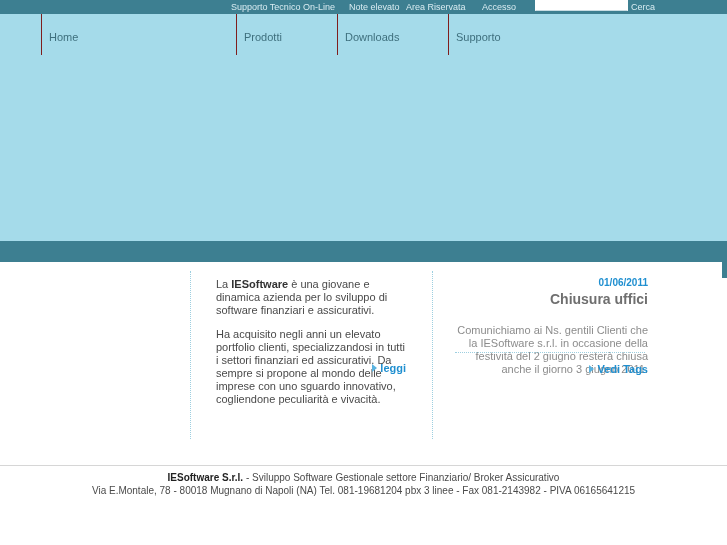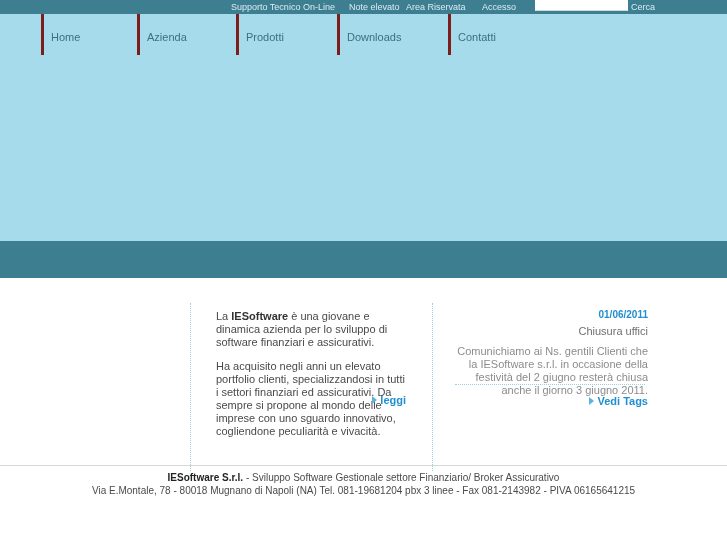--- a/index.html
+++ b/index.html
@@ -98,21 +98,21 @@
     position: absolute;
     left: 0;
     top: 14px;
     width: 727px;
     height: 41px;
   }
   .nav-item {
     position: absolute;
     top: 0;
     height: 41px;
-    border-left: 3px solid #7f1d1d;
+    border-left: 1px solid #7f1d1d;
     box-sizing: border-box;
     cursor: pointer;
   }
   .nav-item span {
     position: absolute;
     left: 7px;
     top: 17px;
     font-size: 11px;
     line-height: 13px;
     color: #3e6f7d;
@@ -121,21 +121,21 @@
   .nav-home      { left: 41px;  width: 96px; }
   .nav-azienda   { left: 137px; width: 99px; }
   .nav-prodotti  { left: 236px; width: 101px; }
   .nav-downloads { left: 337px; width: 111px; }
   .nav-contatti  { left: 448px; width: 100px; }
 
   
   .content {
     position: absolute;
     left: 0;
-    top: 294px;
+    top: 262px;
     width: 722px;
     height: 187px;
     background: #ffffff;
   }
 
   .vdiv {
     position: absolute;
     top: 9px;
     width: 0px;
     height: 168px;
@@ -195,25 +195,25 @@
     text-align: right;
   }
   .news-date {
     font-size: 10px;
     font-weight: bold;
     color: #1f8fd0;
     line-height: 14px;
     margin-bottom: 3px;
   }
   .news-title {
-    font-size: 11px;
-    font-weight: normal;
+    font-size: 14px;
+    font-weight: bold;
     color: #6f6f6f;
     line-height: 13px;
-    margin-bottom: 7px;
+    margin-bottom: 18px;
   }
   .news-body {
     font-size: 11px;
     color: #8c8c8c;
     line-height: 13px;
   }
   .news-rule {
     position: absolute;
     left: 455px;
     top: 90px;
@@ -269,31 +269,28 @@
   </div>
 </div>
 
 <div class="hero"></div>
 <div class="hero-band"></div>
 
 <div class="mainnav">
   <div class="nav-item nav-home">
     <span>Home</span>
   </div>
-  <div class="nav-item nav-azienda">
-    <span>Azienda</span>
-  </div>
   <div class="nav-item nav-downloads">
     <span>Downloads</span>
   </div>
   <div class="nav-item nav-prodotti">
     <span>Prodotti</span>
   </div>
   <div class="nav-item nav-contatti">
-    <span>Contatti</span>
+    <span>Supporto</span>
   </div>
 </div>
 
 <div class="content">
 
   <div class="vdiv vdiv-left"></div>
   <div class="vdiv vdiv-right"></div>
 
   <div class="col-center">
     <p class="para"><span>La </span><b>IESoftware</b><span> è una giovane e dinamica azienda per lo sviluppo di software finanziari e assicurativi.</span></p>

